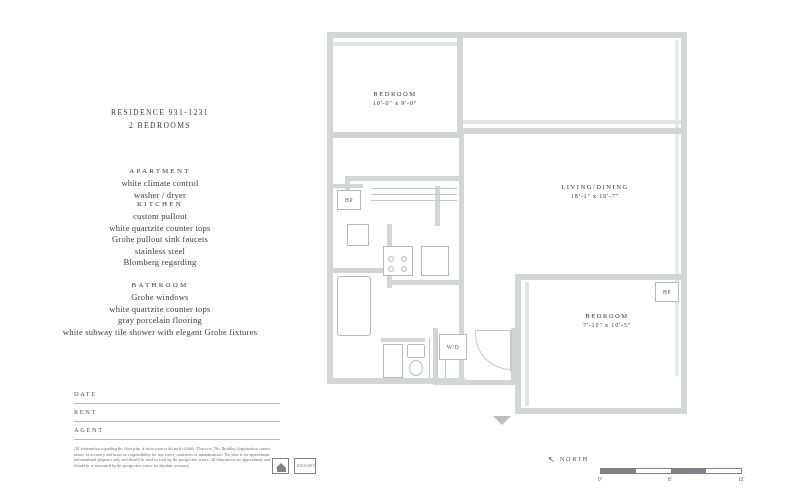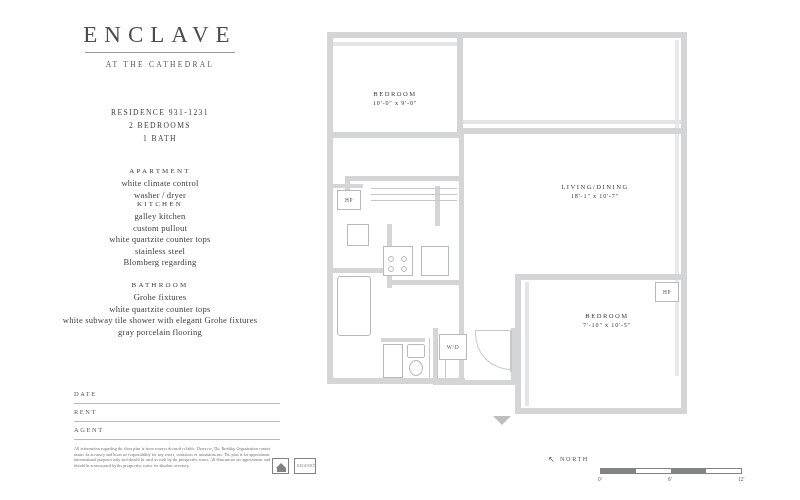--- a/index.html
+++ b/index.html
@@ -226,53 +226,47 @@
     font-size: 5.4px;
     color: #58595b;
     top: 21px;
   }
 </style>
 </head>
 <body>
 
 <div id="left-panel">
 
-  <div id="brand">
-    <div class="brand-name">ENCLAVE</div>
-    <div class="brand-rule"></div>
-    <div class="brand-sub">AT THE CATHEDRAL</div>
-  </div>
 
   <div id="residence-block">
     <div>RESIDENCE 931-1231</div>
     <div>2 BEDROOMS</div>
-    <div>1 BATH</div>
   </div>
 
   <div class="feature-group" id="group-apartment">
     <div class="feature-head">APARTMENT</div>
     <div class="feature-item">white climate control</div>
     <div class="feature-item">washer / dryer</div>
   </div>
 
   <div class="feature-group" id="group-kitchen">
     <div class="feature-head">KITCHEN</div>
-    <div class="feature-item">galley kitchen</div>
     <div class="feature-item">custom pullout</div>
     <div class="feature-item">white quartzite counter tops</div>
+    <div class="feature-item">Grohe pullout sink faucets</div>
     <div class="feature-item">stainless steel</div>
     <div class="feature-item">Blomberg regarding</div>
   </div>
 
   <div class="feature-group" id="group-bathroom">
     <div class="feature-head">BATHROOM</div>
-    <div class="feature-item">Grohe fixtures</div>
+    <div class="feature-item">Grohe windows</div>
     <div class="feature-item">white quartzite counter tops</div>
+    <div class="feature-item">gray porcelain flooring</div>
     <div class="feature-item">white subway tile shower with elegant Grohe fixtures</div>
-    <div class="feature-item">gray porcelain flooring</div>
   </div>
 
   <div id="form-lines">
     <div class="form-row">
       <span class="form-label">DATE</span>
       <span class="form-rule"></span>
     </div>
     <div class="form-row">
       <span class="form-label">RENT</span>
       <span class="form-rule"></span>

